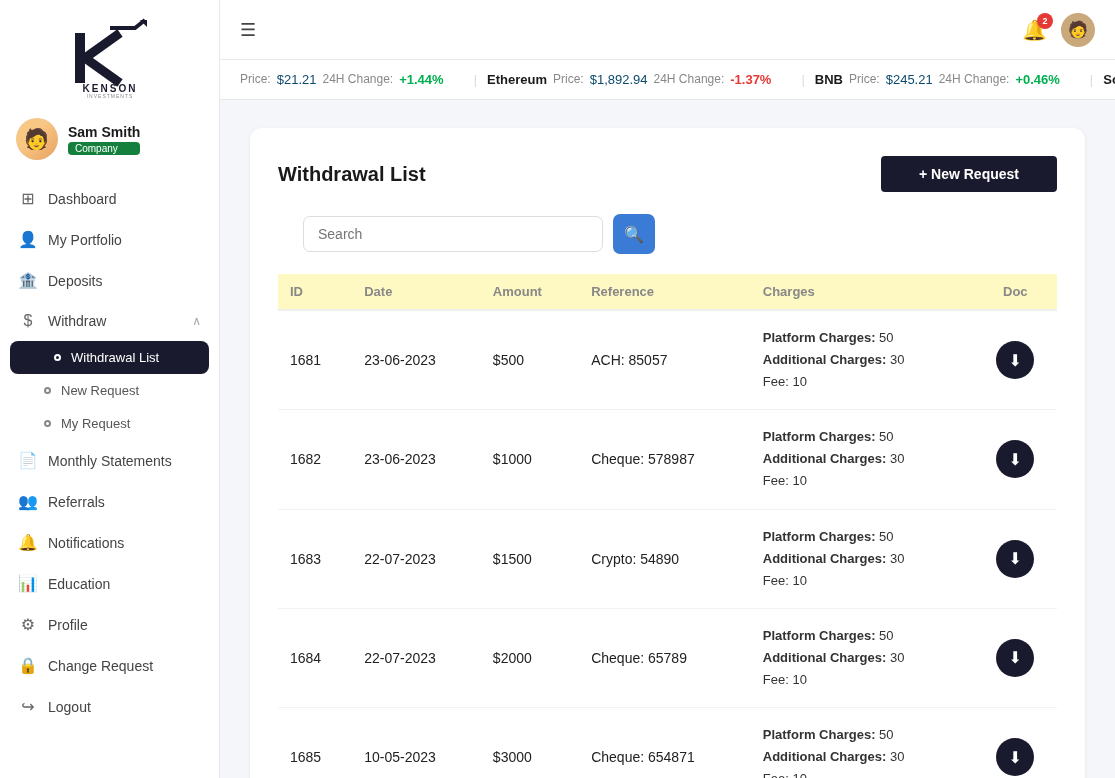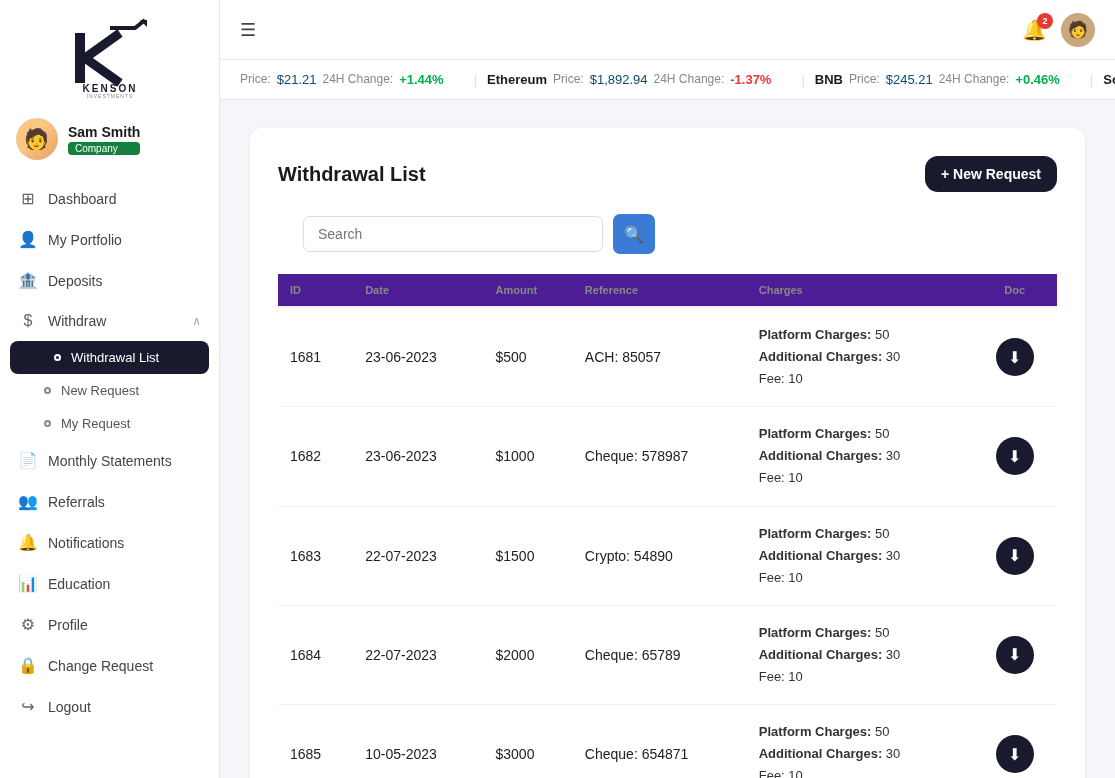--- a/index.html
+++ b/index.html
@@ -195,22 +195,22 @@
       display: flex;
       align-items: center;
       justify-content: space-between;
       margin-bottom: 22px;
     }
     .panel-title { font-size: 20px; font-weight: 700; color: #1a1a1a; }
     .new-request-btn {
       background: #1a1a2e;
       color: #fff;
       border: none;
-      border-radius: 13px;
-      padding: 10px 16px;
+      border-radius: 4px;
+      padding: 10px 38px;
       font-size: 14px;
       font-weight: 600;
       cursor: pointer;
       display: flex;
       align-items: center;
       gap: 6px;
     }
 
     
     .search-row {
@@ -245,22 +245,22 @@
 
     
     .table-wrap { width: 100%; overflow-x: auto; }
     table { width: 100%; border-collapse: collapse; font-size: 14px; }
     thead tr { border-bottom: 2px solid #f0f0f0; }
     th {
       text-align: left;
       padding: 10px 12px;
       color: #888;
       font-weight: 600;
-      font-size: 11px;
-      background: #4c1d95;
+      font-size: 13px;
+      background: #fef9c3;
     }
     td {
       padding: 16px 12px;
       color: #222;
       border-bottom: 1px solid #f2f2f2;
       vertical-align: middle;
     }
     tr:last-child td { border-bottom: none; }
     .charges-cell { font-size: 13px; line-height: 1.7; color: #333; }
     .charges-cell strong { font-weight: 600; }

